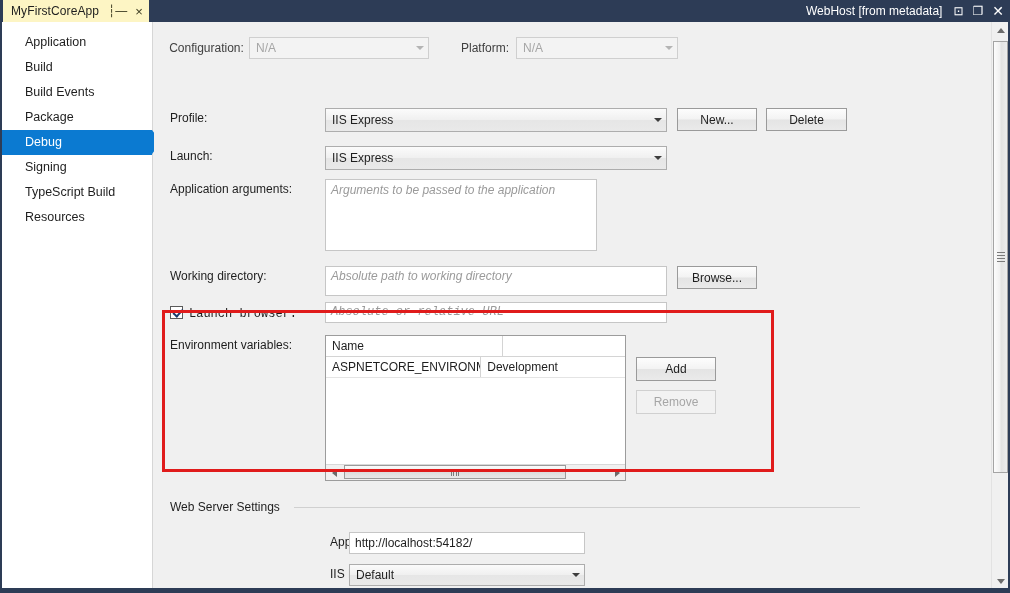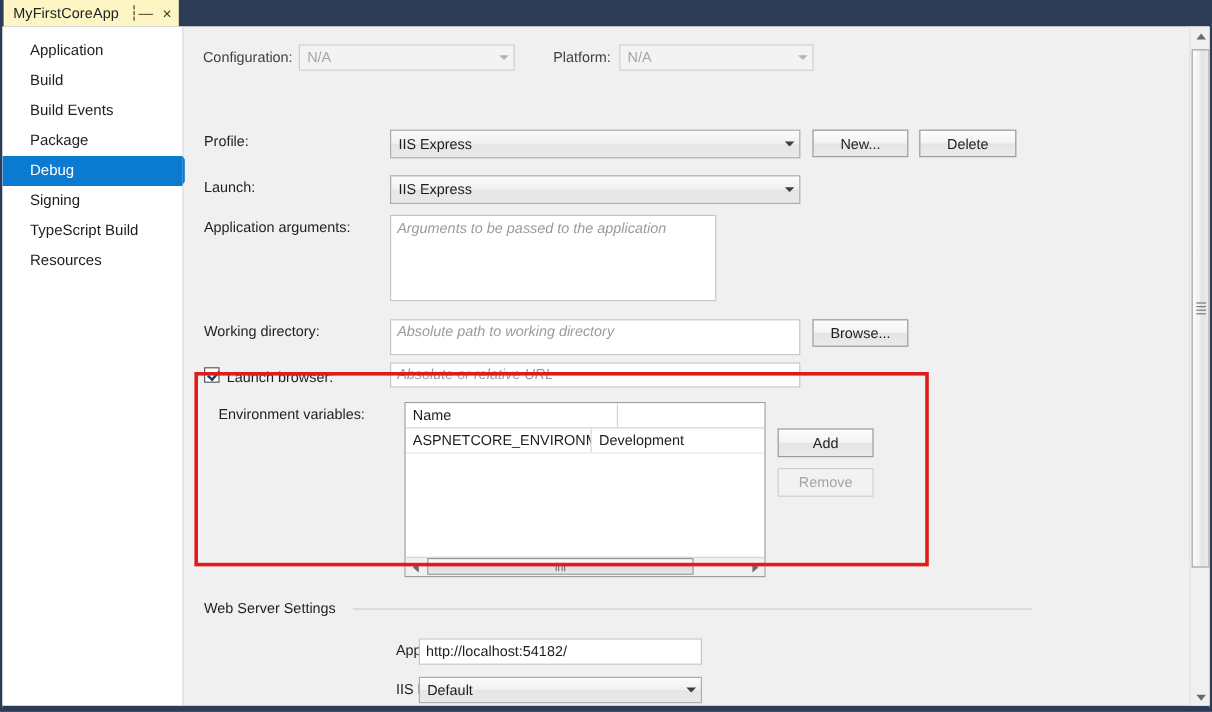--- a/index.html
+++ b/index.html
@@ -264,20 +264,26 @@
 <body>
 
 <div id="app">
 
   <div class="titlebar">
     <div class="tab-left">
       <span class="tab-title">MyFirstCoreApp</span>
       <span class="tab-icon">┆—</span>
       <span class="tab-icon close">×</span>
     </div>
+    <div class="title-right">
+      <span class="doc-title">WebHost [from metadata]</span>
+      <span class="ticon">⊡</span>
+      <span class="ticon">❐</span>
+      <span class="ticon close">✕</span>
+    </div>
   </div>
 
   <div class="window">
 
     <div class="sidebar">
       <div class="side-item"><span>Application</span></div>
       <div class="side-item"><span>Build</span></div>
       <div class="side-item"><span>Build Events</span></div>
       <div class="side-item"><span>Package</span></div>
       <div class="side-item selected"><span>Debug</span></div>
@@ -331,29 +337,29 @@
         <span class="lbl">Application arguments:</span>
         <div class="txt ph" style="width:272px;height:72px;">Arguments to be passed to the application</div>
       </div>
 
       <div class="row" style="left:16px; top:244px;">
         <span class="lbl">Working directory:</span>
         <div class="txt ph" style="width:342px;height:30px;padding-top:2px;">Absolute path to working directory</div>
         <div class="btn" style="width:80px;margin-left:10px;">Browse...</div>
       </div>
 
-      <div class="row" style="left:16px; top:280px;">
+      <div class="row" style="left:16px; top:280px;font-family:Liberation Mono, monospace;">
         <div class="cbrow" style="width:155px;padding-top:2px;">
           <span class="cb checked"></span>
           <span class="lbl">Launch browser:</span>
         </div>
         <div class="txt ph" style="width:342px;height:21px;padding-top:2px;">Absolute or relative URL</div>
       </div>
 
-      <div class="row" style="left:28px; top:313px;">
+      <div class="row" style="left:16px; top:313px;">
         <span class="lbl">Environment variables:</span>
 
         <div class="grid" style="width:301px;height:146px;">
           <div class="grid-head">
             <div class="gh" style="width:177px;">Name</div>
           </div>
           <div class="grid-row">
             <div class="gc" style="width:177px;">ASPNETCORE_ENVIRONMENT</div>
             <div class="gc" style="width:164px;border-right:none;">Development</div>
           </div>

